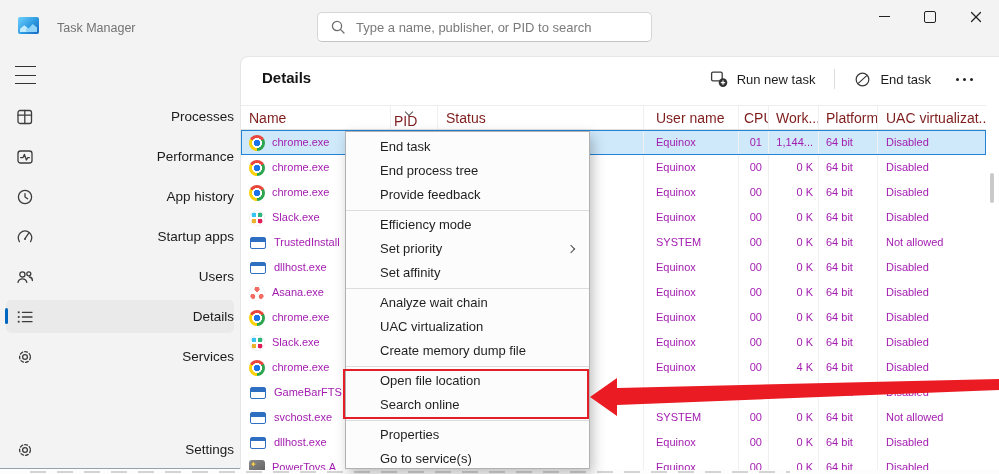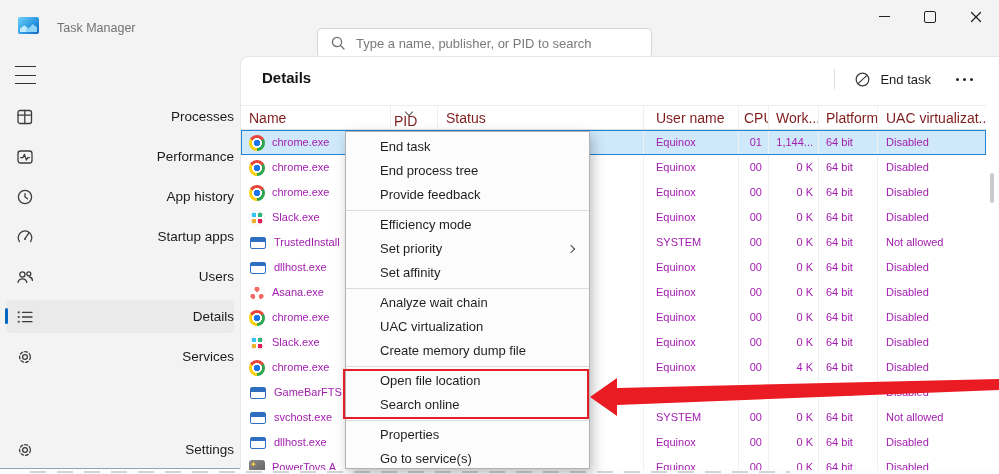--- a/index.html
+++ b/index.html
@@ -12,21 +12,21 @@
   .page-strip::after{content:"";position:absolute;left:30px;top:1px;height:2px;width:760px;
           background:repeating-linear-gradient(90deg,#c9c9c9 0 16px,transparent 16px 27px);opacity:.8;}
 
   
   .app-icon{position:absolute;left:18px;top:17px;width:21px;height:17px;border-radius:2px;
             background:linear-gradient(135deg,#6fd1ff 0%,#2c9ae0 55%,#1565c0 100%);overflow:hidden;}
   .app-icon::after{content:"";position:absolute;left:2px;bottom:2px;width:17px;height:8px;
             background:linear-gradient(100deg,#bfeaff 0 40%,#8fd4f8 40% 100%);
             clip-path:polygon(0 60%,25% 15%,50% 55%,75% 0,100% 45%,100% 100%,0 100%);}
   .app-title{position:absolute;left:57px;top:21px;font-size:12.5px;color:#737373;}
-  .search-box{position:absolute;left:317px;top:28px;width:335px;height:30px;box-sizing:border-box;
+  .search-box{position:absolute;left:317px;top:12px;width:335px;height:30px;box-sizing:border-box;
               background:#fff;border:1px solid #d6d6d6;border-bottom-color:#c4c4c4;border-radius:5px;
               display:flex;align-items:center;gap:10px;padding:0 12px;}
   .search-box .ph{color:#7a7a7a;font-size:13px;white-space:nowrap;}
   .winctl{position:absolute;top:0;width:46px;height:33px;display:flex;align-items:center;justify-content:center;}
   .ctl-min{left:861px;} .ctl-max{left:907px;} .ctl-close{left:953px;}
   .min-glyph{width:11px;height:0;border-top:1.2px solid #222;display:block;}
   .max-glyph{width:10px;height:10px;border:1.2px solid #222;border-radius:2px;display:block;}
 
   
   .hamburger{position:absolute;left:15px;top:66px;width:21px;height:18px;display:flex;
@@ -243,20 +243,31 @@
           </svg>
         </span>
       <span class="nlabel">Settings</span>
     </div>
   </div>
 
   <div class="panel">
     <div class="panel-title">Details</div>
 
     <div class="toolbar">
+      <div class="tool-btn">
+        <span class="tbicon">
+          <svg width="18" height="18" viewBox="0 0 18 18">
+              <rect class="s" x="1.6" y="2.2" width="10.6" height="8.6" rx="1.4"></rect>
+              <circle cx="13" cy="12.6" r="4.3" fill="#333"></circle>
+              <line x1="13" y1="10.9" x2="13" y2="14.3" stroke="#fff" stroke-width="1.2" stroke-linecap="round"></line>
+              <line x1="11.3" y1="12.6" x2="14.7" y2="12.6" stroke="#fff" stroke-width="1.2" stroke-linecap="round"></line>
+            </svg>
+        </span>
+        <span>Run new task</span>
+      </div>
       <div class="tool-sep"></div>
       <div class="tool-btn">
         <span class="tbicon">
           <svg width="17" height="17" viewBox="0 0 18 18">
               <circle class="s" cx="9" cy="9" r="6.7"></circle>
               <line class="s" x1="4.8" y1="12.8" x2="13.2" y2="5.2"></line>
             </svg>
         </span>
         <span>End task</span>
       </div>

